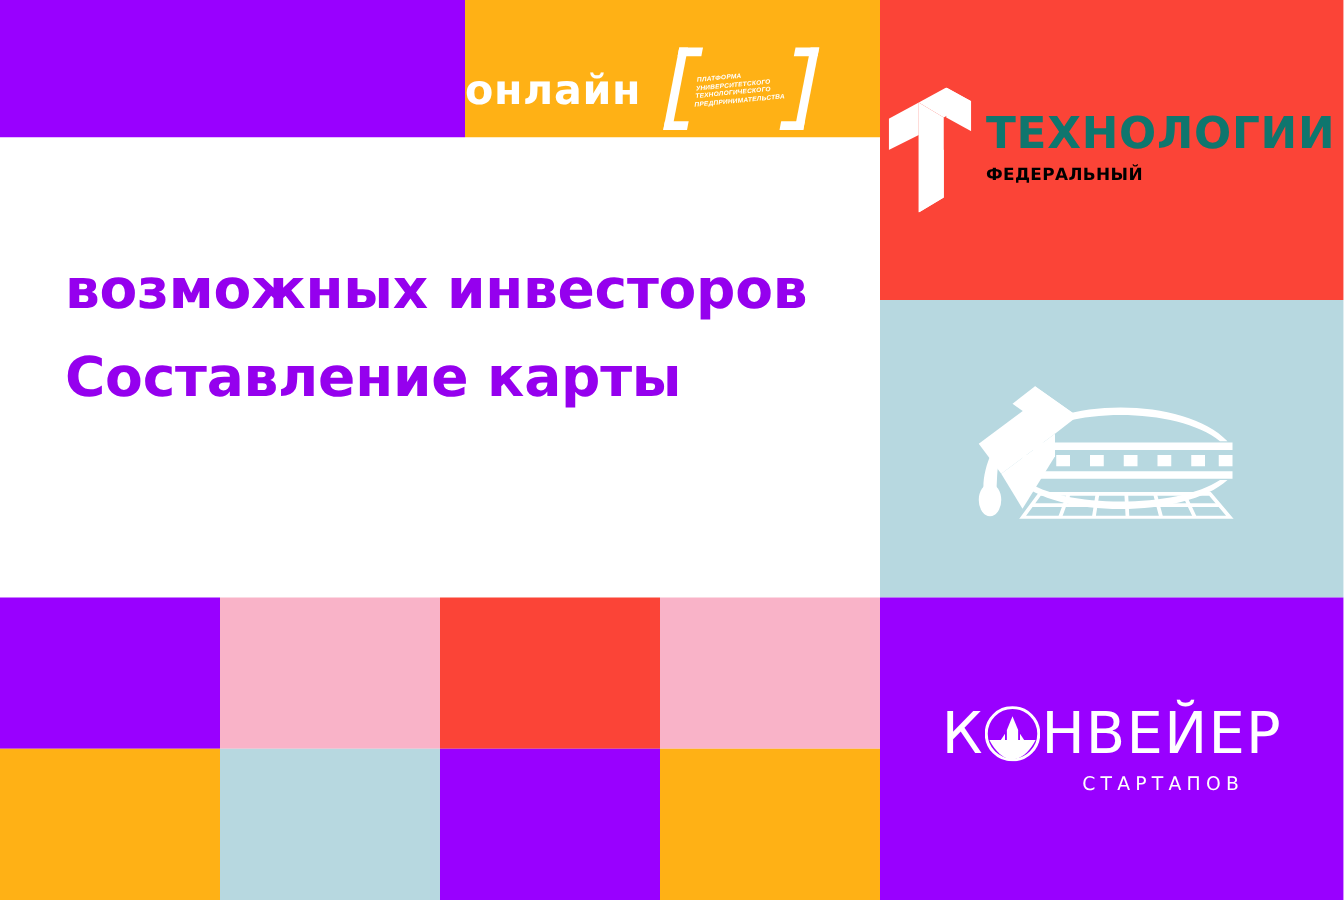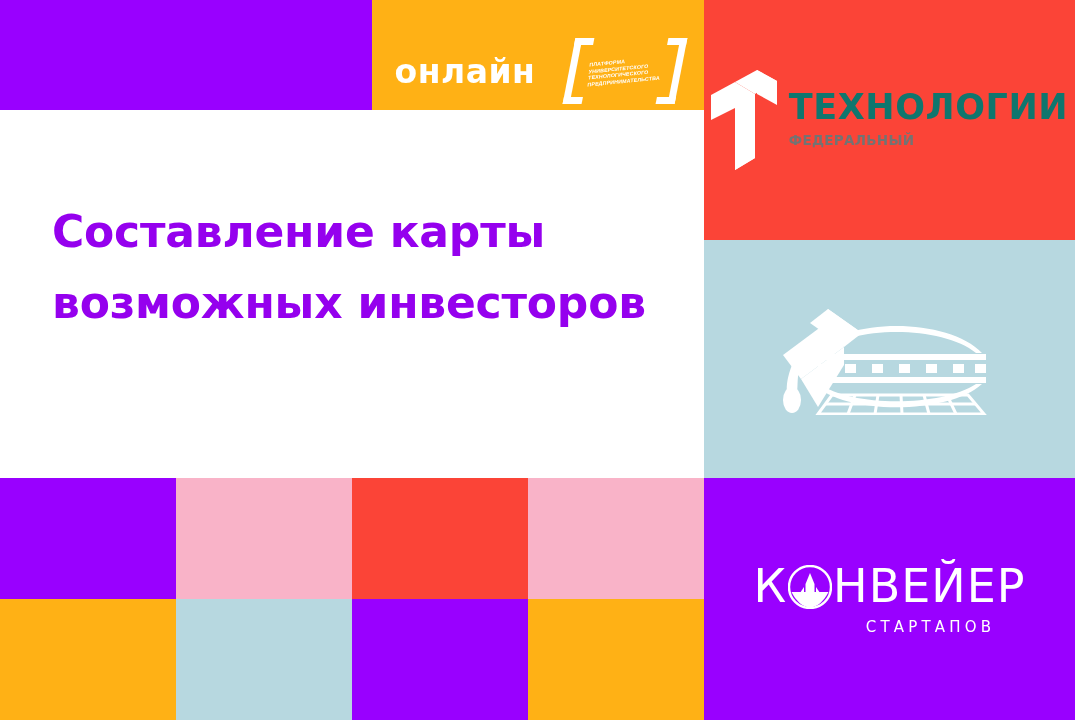--- a/index.html
+++ b/index.html
@@ -29,22 +29,21 @@
   }
   .top-orange {
     left: 372px; top: 0; width: 332px; height: 110px;
     background: #ffb115;
   }
   .online-wrap {
     position: absolute;
     left: 372px; top: 0; width: 332px; height: 142px;
     display: flex;
     align-items: center;
-    justify-content: center;
-    gap: 34px;
+    gap: 24px;
   }
   .online-word {
     color: #ffffff;
     font-size: 33px;
     font-weight: bold;
     letter-spacing: 0.5px;
     line-height: 1;
     font-family: "DejaVu Sans", sans-serif;
   }
 
@@ -121,21 +120,21 @@
   .tech-text { padding-bottom: 2px; }
   .tech-title {
     color: #0f766e;
     font-size: 35px;
     font-weight: bold;
     letter-spacing: 0.6px;
     line-height: 1;
     font-family: "DejaVu Sans", sans-serif;
   }
   .tech-sub {
-    color: #737373;
+    color: #000000;
     font-size: 13.5px;
     font-weight: bold;
     letter-spacing: 0.3px;
     line-height: 1.22;
     margin-top: 7px;
     font-family: "DejaVu Sans", sans-serif;
   }
 
   .blue-block {
     left: 704px; top: 240px; width: 371px; height: 238px;
@@ -221,22 +220,22 @@
         <div>ПЛАТФОРМА</div>
         <div>УНИВЕРСИТЕТСКОГО</div>
         <div>ТЕХНОЛОГИЧЕСКОГО</div>
         <div>ПРЕДПРИНИМАТЕЛЬСТВА</div>
       </div>
     </div>
   </div>
 
   <div class="blk white-panel"></div>
   <div class="title">
+    <div>возможных инвесторов</div>
     <div>Составление карты</div>
-    <div>возможных инвесторов</div>
   </div>
 
   <div class="blk red-block"></div>
   <div class="tech-logo">
     <div class="tech-mark">
       <svg viewBox="0 0 66 100" width="66" height="100" aria-hidden="true">
         <polygon points="46,0 66,11 66,35 46,24" fill="#ffffff"></polygon>
         <polygon points="46,0 24,12 44,24 66,11" fill="#ffffff"></polygon>
         <polygon points="24,12 44,24 44,88 24,100" fill="#ffffff"></polygon>
         <polygon points="0,25 24,12 24,38 0,50" fill="#ffffff"></polygon>

